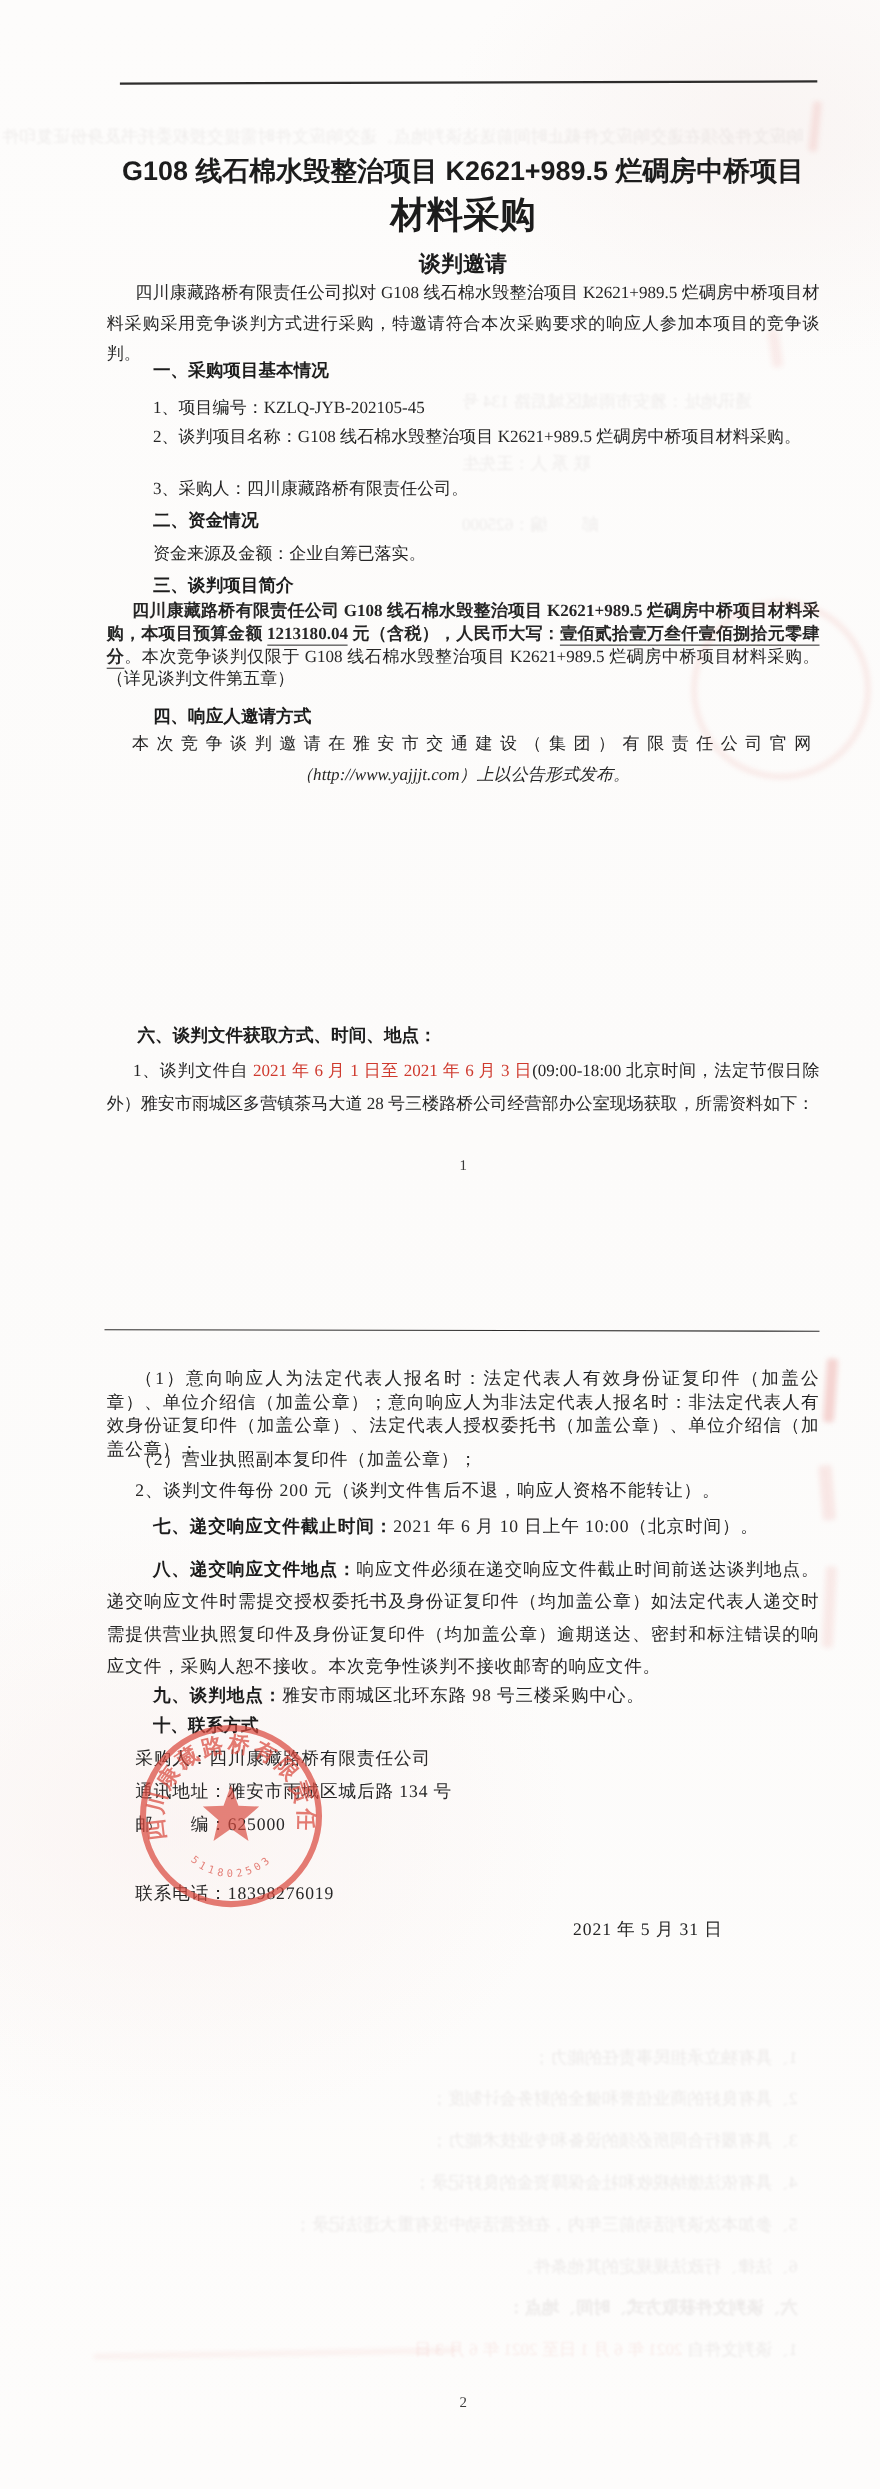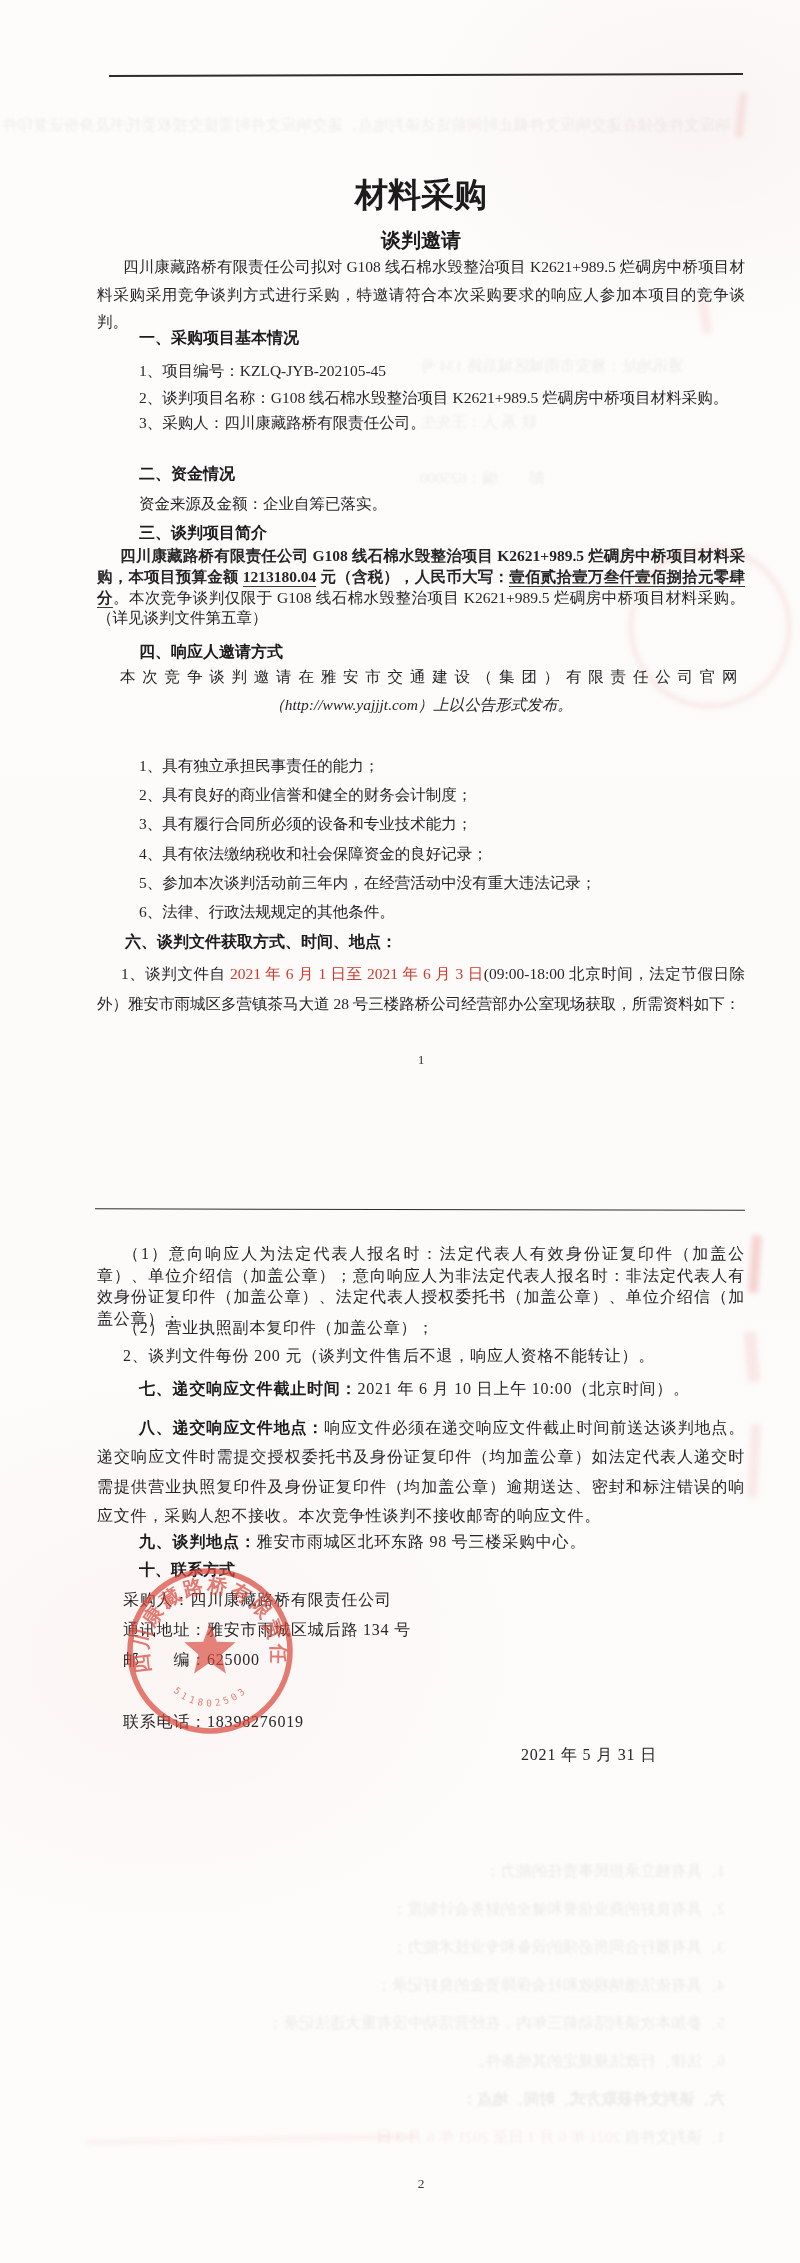--- a/index.html
+++ b/index.html
@@ -32,51 +32,44 @@
   .s4sp{letter-spacing:6.8px;}
   .contact div{line-height:30px;}
 </style>
 </head>
 <body>
 
 <div id="doc">
 
   <div class="pgline" style="left:109px;top:74px;width:634px;transform:rotate(-0.18deg);"></div>
 
+  <div class="blk hd" style="top:138px;text-align:center;font-size:24.5px;line-height:38px;white-space:nowrap;">G108 线石棉水毁整治项目 K2621+989.5 烂碉房中桥项目</div>
   <div class="blk hd" style="top:176px;text-align:center;font-size:33px;line-height:38px;">材料采购</div>
 
   <div class="blk hd" style="top:226px;text-align:center;font-size:20px;line-height:28px;">谈判邀请</div>
 
   <div class="blk" style="top:253px;line-height:27.5px;text-indent:26px;">四川康藏路桥有限责任公司拟对 G108 线石棉水毁整治项目 K2621+989.5 烂碉房中桥项目材料采购采用竞争谈判方式进行采购，特邀请符合本次采购要求的响应人参加本项目的竞争谈判。</div>
 
   <div class="blk hd ind1" style="top:327px;font-size:16px;">一、采购项目基本情况</div>
   <div class="blk ind1" style="top:360px;">1、项目编号：KZLQ-JYB-202105-45</div>
   <div class="blk" style="top:387px;text-indent:42px;">2、谈判项目名称：G108 线石棉水毁整治项目 K2621+989.5 烂碉房中桥项目材料采购。</div>
-  <div class="blk ind1" style="top:412px;">3、采购人：四川康藏路桥有限责任公司。</div>
+  <div class="blk ind1" style="top:434px;">3、采购人：四川康藏路桥有限责任公司。</div>
 
   <div class="blk hd ind1" style="top:463px;font-size:16px;">二、资金情况</div>
   <div class="blk hd ind1" style="top:522px;font-size:16px;">三、谈判项目简介</div>
 
   <div class="blk ind1" style="top:493px;">资金来源及金额：企业自筹已落实。</div>
   <div class="blk" style="top:546px;line-height:20.8px;text-indent:23px;">
     <span class="b">四川康藏路桥有限责任公司 G108 线石棉水毁整治项目 K2621+989.5 烂碉房中桥项目材料采购，本项目预算金额 </span><span class="b ul">1213180.04</span><span class="b"> 元（含税），人民币大写：</span><span class="b ul">壹佰贰拾壹万叁仟壹佰捌拾元零肆分</span><span>。本次竞争谈判仅限于 G108 线石棉水毁整治项目 K2621+989.5 烂碉房中桥项目材料采购。（详见谈判文件第五章）</span>
   </div>
 
   <div class="blk hd ind1" style="top:641px;font-size:16px;">四、响应人邀请方式</div>
   <div class="blk s4sp" style="top:666px;padding-left:23px;text-align:left;white-space:nowrap;">本次竞争谈判邀请在雅安市交通建设（集团）有限责任公司官网</div>
   <div class="blk" style="top:694px;text-align:center;font-style:italic;">（http://www.yajjjt.com）上以公告形式发布。</div>
 
-  <div class="blk" style="top:751px;">
-    <div class="ind1" style="line-height:29.2px;">1、具有独立承担民事责任的能力；</div>
-    <div class="ind1" style="line-height:29.2px;">2、具有良好的商业信誉和健全的财务会计制度；</div>
-    <div class="ind1" style="line-height:29.2px;">3、具有履行合同所必须的设备和专业技术能力；</div>
-    <div class="ind1" style="line-height:29.2px;">4、具有依法缴纳税收和社会保障资金的良好记录；</div>
-    <div class="ind1" style="line-height:29.2px;">5、参加本次谈判活动前三年内，在经营活动中没有重大违法记录；</div>
-    <div class="ind1" style="line-height:29.2px;">6、法律、行政法规规定的其他条件。</div>
-  </div>
 
   <div class="blk hd" style="top:931px;padding-left:28px;font-size:16px;">六、谈判文件获取方式、时间、地点：</div>
   <div class="blk" style="top:959px;line-height:29.5px;text-indent:24px;">
     <span>1、谈判文件自 </span><span class="red">2021 年 6 月 1 日至 2021 年 6 月 3 日</span><span>(09:00-18:00 北京时间，法定节假日除外）雅安市雨城区多营镇茶马大道 28 号三楼路桥公司经营部办公室现场获取，所需资料如下：</span>
   </div>
 
   <div class="pageno" style="top:1052px;">1</div>
 
   <div class="bleed" style="left:250px;top:110px;width:480px;text-align:right;line-height:30px;">
     <div>响应文件必须在递交响应文件截止时间前送达谈判地点。递交响应文件时需提交授权委托书及身份证复印件（均加盖公章）如法定代表人递交时需提供营业执照复印件及身份证复印件（均加盖公章）逾期送达、密封和标注错误的响应文件，采购人恕不接收。本次竞争性谈判不接收邮寄的响应文件。</div>

